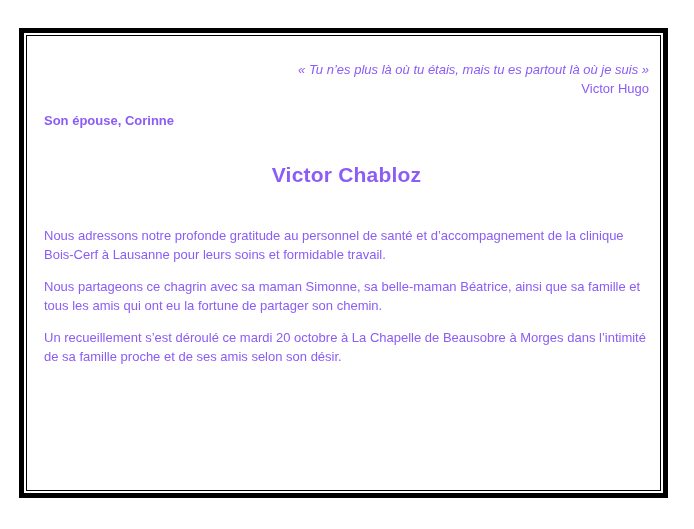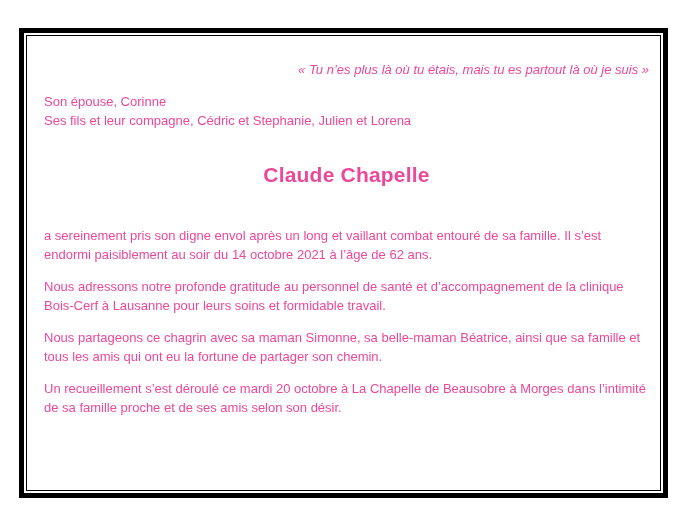--- a/index.html
+++ b/index.html
@@ -6,21 +6,21 @@
     margin: 0;
     padding: 0;
     background: #ffffff;
   }
   .page {
     position: relative;
     width: 694px;
     height: 529px;
     background: #ffffff;
     font-family: "Liberation Sans", "DejaVu Sans", sans-serif;
-    color: #ec4899;
+    color: #8b5cf6;
     overflow: hidden;
   }
   .frame-outer {
     position: absolute;
     left: 19px;
     top: 28px;
     width: 649px;
     height: 470px;
     box-sizing: border-box;
     border: 5px solid #000000;
@@ -49,20 +49,21 @@
     font-style: italic;
   }
   .quote-author {
     margin: 0;
   }
   .family-block {
     margin: 0 0 17px 0;
   }
   .family-block p {
     margin: 0;
+    font-weight: bold;
   }
   .announcement {
     margin: 0;
   }
   .deceased-name {
     margin: 32px 0 38px 0;
     text-align: center;
     font-size: 21px;
     line-height: 26px;
     font-weight: bold;
@@ -75,31 +76,30 @@
 </head>
 <body>
 
 <div class="page">
   <div class="frame-outer">
     <div class="frame-inner">
       <div class="content">
 
         <div class="quote-block">
           <p class="quote-text">« Tu n’es plus là où tu étais, mais tu es partout là où je suis »</p>
+          <p class="quote-author">Victor Hugo</p>
         </div>
 
         <div class="family-block">
           <p>Son épouse, Corinne</p>
-          <p>Ses fils et leur compagne, Cédric et Stephanie, Julien et Lorena</p>
         </div>
 
 
-        <h1 class="deceased-name">Claude Chapelle</h1>
+        <h1 class="deceased-name">Victor Chabloz</h1>
 
-        <p class="para">a sereinement pris son digne envol après un long et vaillant combat entouré de sa famille. Il s’est endormi paisiblement au soir du 14 octobre 2021 à l’âge de 62 ans.</p>
 
         <p class="para">Nous adressons notre profonde gratitude au personnel de santé et d’accompagnement de la clinique Bois-Cerf à Lausanne pour leurs soins et formidable travail.</p>
 
         <p class="para">Nous partageons ce chagrin avec sa maman Simonne, sa belle-maman Béatrice, ainsi que sa famille et tous les amis qui ont eu la fortune de partager son chemin.</p>
 
         <p class="para">Un recueillement s’est déroulé ce mardi 20 octobre à La Chapelle de Beausobre à Morges dans l’intimité de sa famille proche et de ses amis selon son désir.</p>
 
       </div>
     </div>
   </div>

